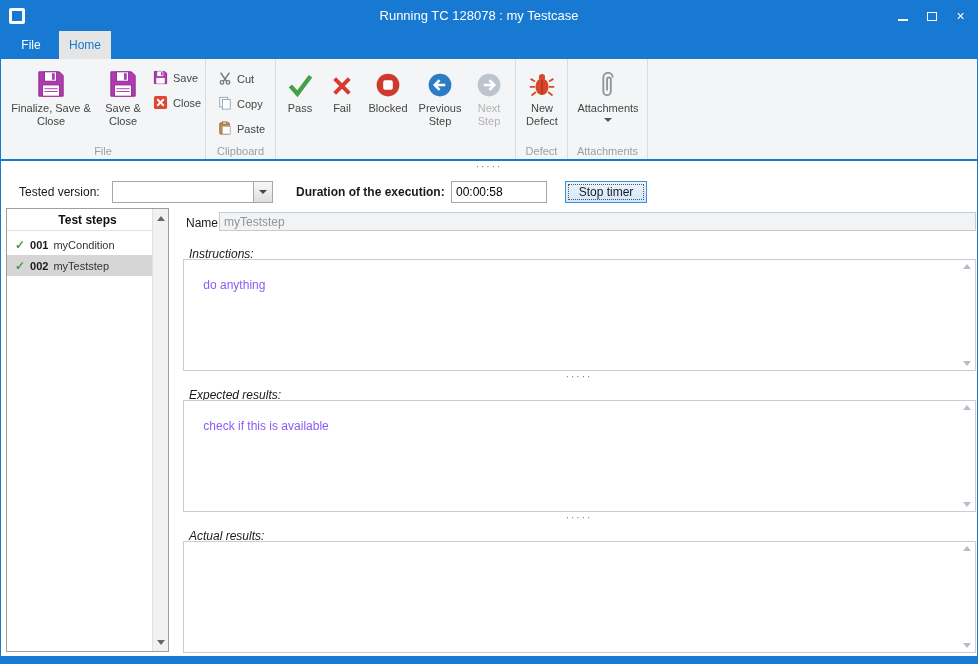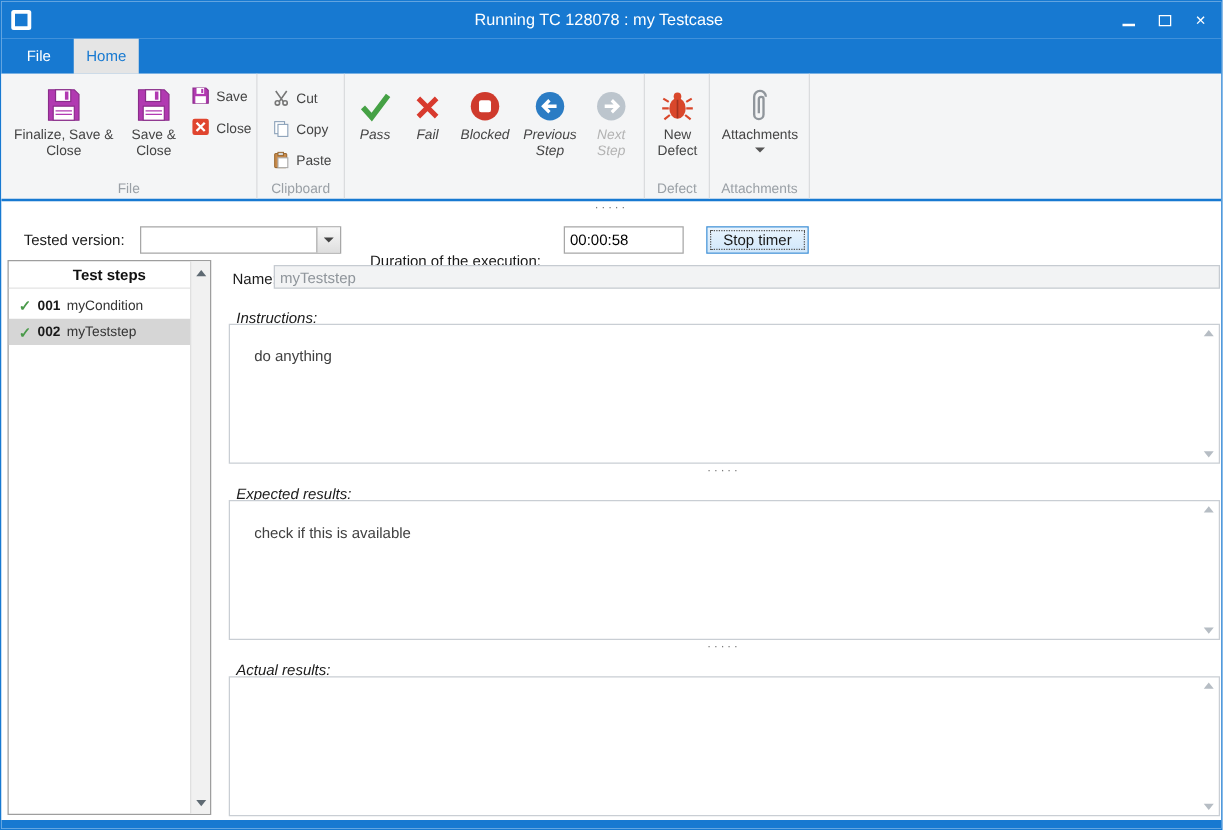--- a/index.html
+++ b/index.html
@@ -57,21 +57,21 @@
   .tri-down { width:0; height:0; border-left:4px solid transparent; border-right:4px solid transparent; border-top:5px solid #5f6a73; }
   .step-row { position:absolute; left:0; right:16px; height:21px; display:flex; align-items:center; padding-left:8px; gap:5px; font-size:11px; cursor:default; }
   .step-row.selected { background:#d6d6d6; }
   .step-check { color:#4a9a4a; font-size:12px; font-weight:bold; }
   .step-num { font-weight:bold; color:#1a1a1a; }
   .step-name { color:#333; }
 
   
   .name-input { left:218px; top:211px; width:757px; height:19px; background:#f2f3f4; border:1px solid #c6cbd1; color:#8f959b; }
   .boxlbl { position:absolute; font-size:12px; font-style:italic; color:#1a1a1a; }
-  .txtbox { position:absolute; left:182px; right:1px; background:#fff; border:1px solid #c9ced4; font-size:12px; padding:4px 6px; color:#404040; white-space:pre-wrap; cursor:text; }
+  .txtbox { position:absolute; left:182px; right:1px; background:#fff; border:1px solid #c9ced4; font-size:12px; padding:4px 6px; color:#8b5cf6; white-space:pre-wrap; cursor:text; }
   .sa-up { position:absolute; top:4px; right:4px; width:0; height:0; border-left:4px solid transparent; border-right:4px solid transparent; border-bottom:5px solid #b6bdc4; }
   .sa-down { position:absolute; bottom:4px; right:4px; width:0; height:0; border-left:4px solid transparent; border-right:4px solid transparent; border-top:5px solid #b6bdc4; }
 
   .bottom-bar { position:absolute; left:0; right:0; bottom:0; height:7px; background:#1779d1; }
 </style>
 </head>
 <body>
 
 <div class="app">
 
@@ -174,21 +174,21 @@
               <rect x="2" y="2" width="11" height="13" rx="1" fill="#c98b4b" stroke="#9a6a33"></rect>
               <rect x="5" y="1" width="5" height="3" fill="#d9d9d9" stroke="#9a6a33"></rect>
               <rect x="5" y="6" width="9" height="9" fill="#fff" stroke="#aaa"></rect>
             </svg>
         </span>
         <span>Paste</span>
       </div>
       <div class="rgroup-label">Clipboard</div>
     </div>
 
-    <div class="rgroup" style="left:275px; width:240px;font-style:italic;">
+    <div class="rgroup" style="left:275px; width:240px;">
       <div class="bigbtn" style="left:2px; width:44px;">
         <span class="icon">
           <svg width="28" height="28" viewBox="0 0 32 32">
               <path d="M5 17l8 9L28 6" stroke="#45a145" stroke-width="5" fill="none"></path>
             </svg>
         </span>
         <span class="lbl">Pass</span>
       </div>
       <div class="bigbtn" style="left:46px; width:40px;">
         <span class="icon">
@@ -259,21 +259,21 @@
 
   <div class="splitter-dots" style="top:163px; left:0; right:0;">·····</div>
 
   <div class="fieldlbl" style="left:18px; top:184px;">Tested version:</div>
   <div class="combo">
     <span class="val">12. beta</span>
     <span class="drop">
         <i></i>
       </span>
   </div>
-  <div class="fieldlbl" style="left:295px; top:201px;">Duration of the execution:</div>
+  <div class="fieldlbl" style="left:295px; top:184px;font-weight:bold;">Duration of the execution:</div>
   <input class="textfield" style="left: 450px; top: 180px; width: 96px; height: 22px;" value="00:00:58">
   <button class="stop-btn">Stop timer</button>
 
   <div class="steps-panel">
     <div class="steps-header">Test steps</div>
     <div class="step-row" style="top:25px;">
       <span class="step-check">✓</span>
       <span class="step-num">001</span>
       <span class="step-name">myCondition</span>
     </div>

